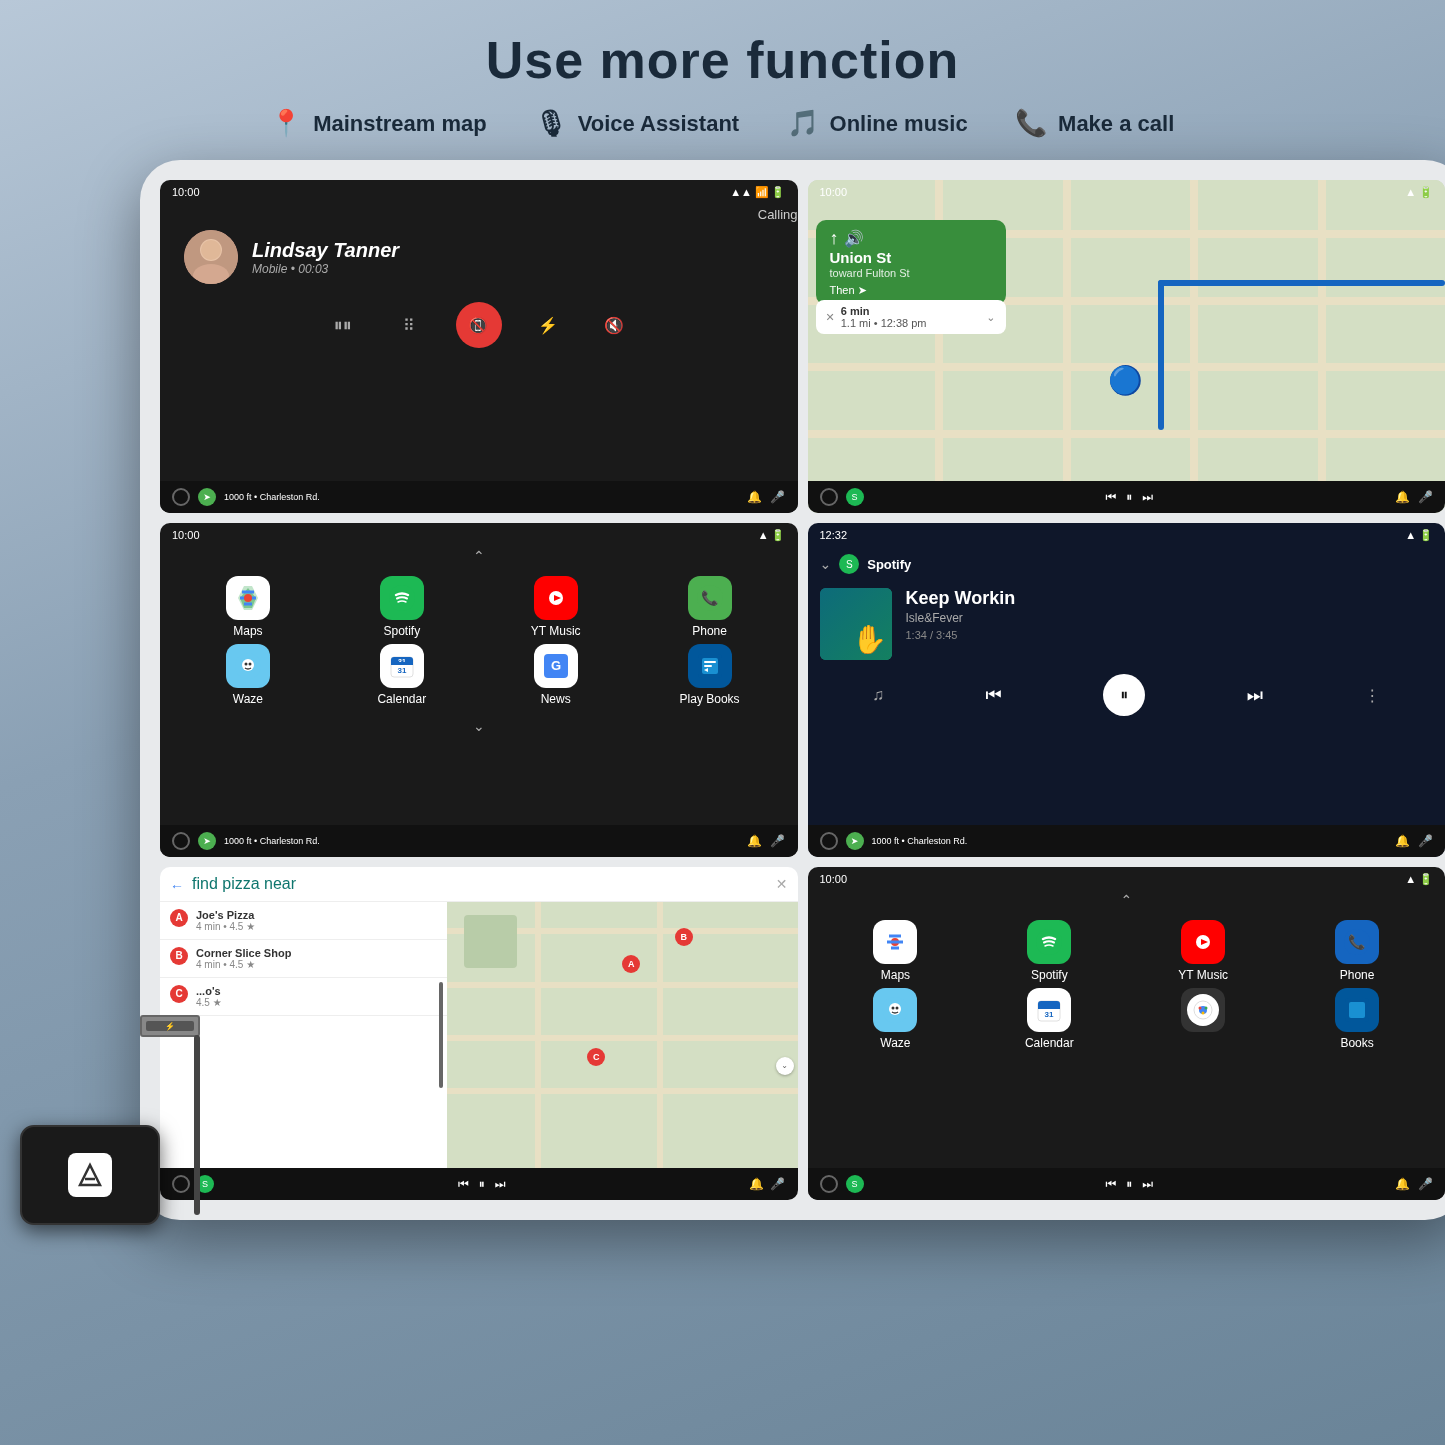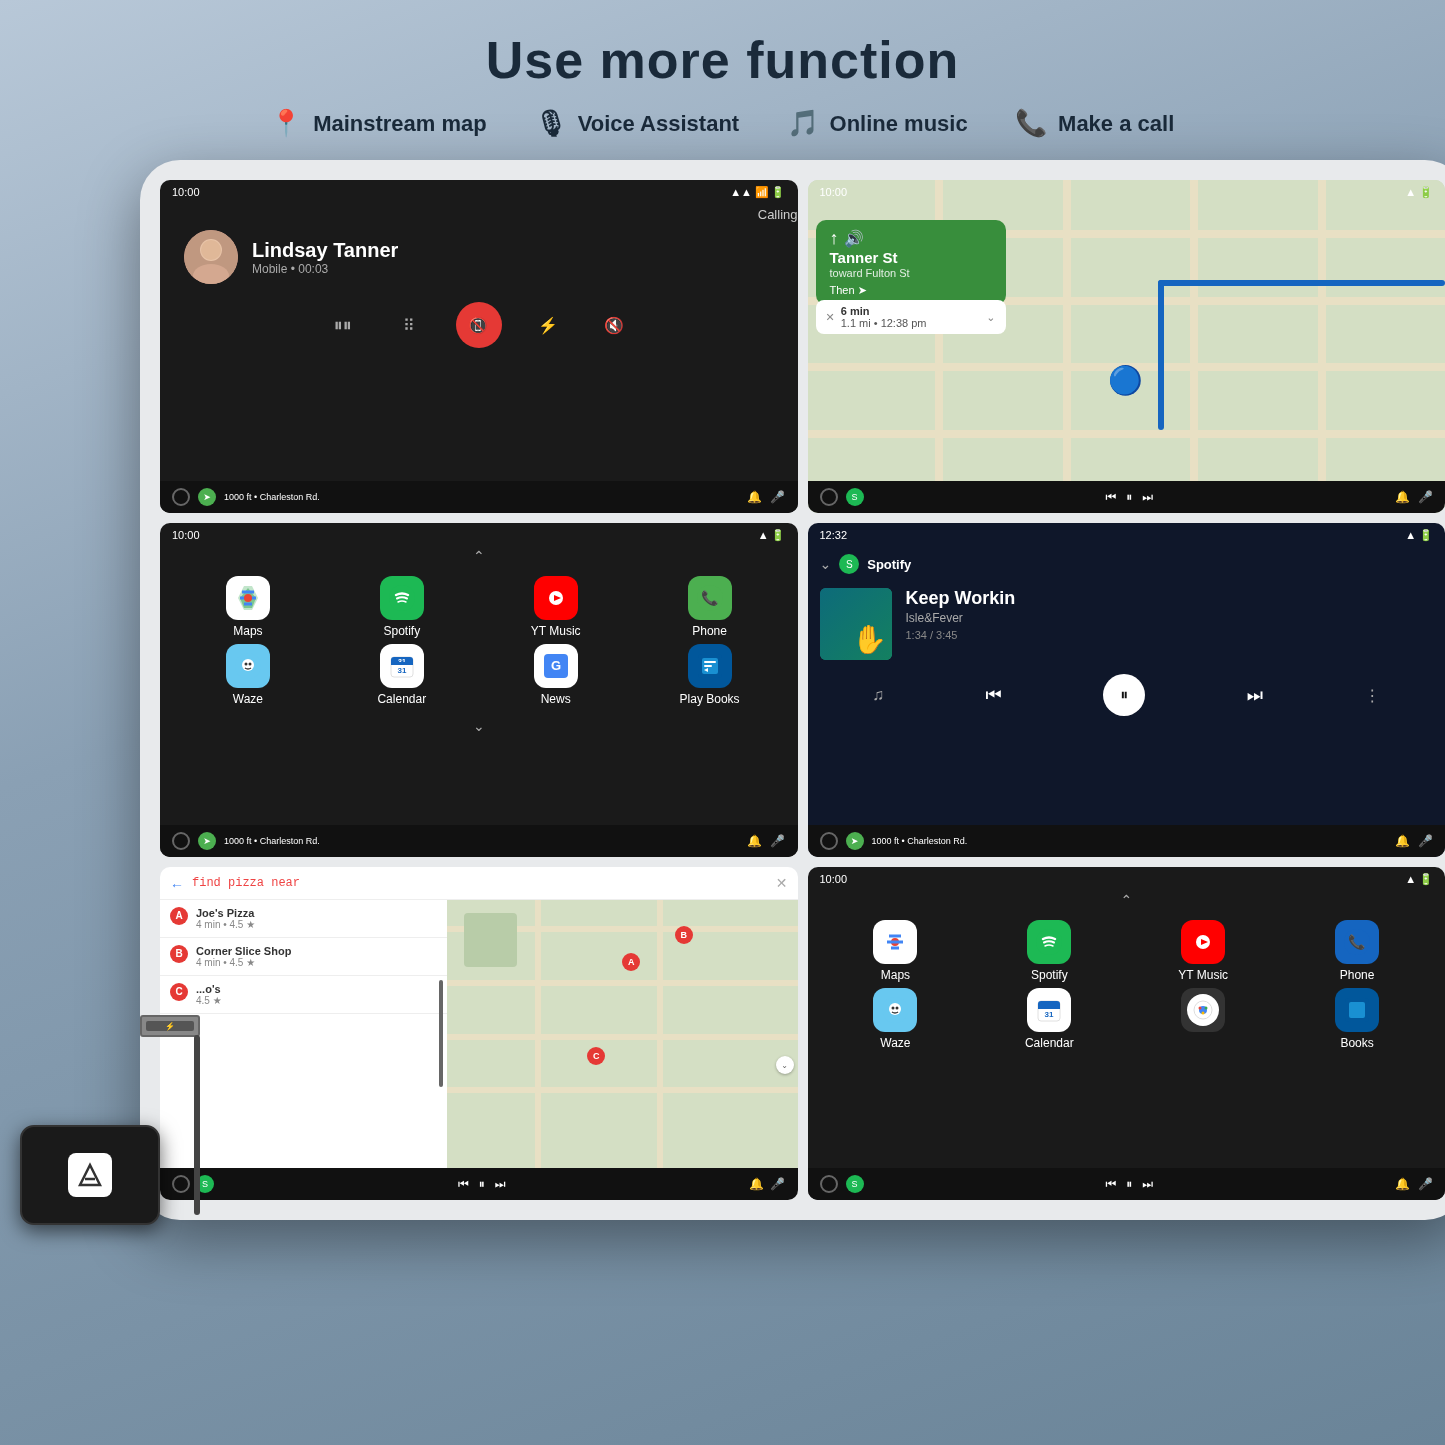--- a/index.html
+++ b/index.html
@@ -88,20 +88,21 @@
       color: #ccc;
       font-size: 13px;
       margin-top: 4px;
     }
 
     .sc-caller-row {
       display: flex;
       align-items: center;
       gap: 14px;
       padding: 8px 24px;
+      font-style: italic;
     }
 
     .sc-avatar {
       width: 54px;
       height: 54px;
       border-radius: 50%;
       background: linear-gradient(135deg, #c09080, #d4a090);
       display: flex;
       align-items: center;
       justify-content: center;
@@ -566,21 +567,21 @@
       <div class="sc-status-bar" style="position:relative;z-index:10;background:transparent;">
         <span>10:00</span>
         <span>▲ 🔋</span>
       </div>
 
       <div class="nav-card">
         <div style="display:flex;align-items:center;gap:6px;">
           <span style="font-size:18px;">↑</span>
           <span style="font-size:16px;">🔊</span>
         </div>
-        <div class="street-main">Tanner St</div>
+        <div class="street-main">Union St</div>
         <div class="street-sub">toward Fulton St</div>
         <div class="then-row">
           <span>Then</span>
           <span> ➤</span>
         </div>
       </div>
 
       <div class="nav-card-2">
         <span style="color:#888;">✕</span>
         <div>
@@ -763,21 +764,21 @@
           <span class="sbb-bell">🔔</span>
           <span class="sbb-mic">🎤</span>
         </div>
       </div>
     </div>
 
     <div class="screen screen-mapsearch" style="background:white;display:flex;flex-direction:column;">
 
       <div class="ms-search-bar">
         <span style="color:#4285f4;font-size:14px;">←</span>
-        <span style="font-size:12px;color:#ef4444;flex:1;font-family:Liberation Mono, monospace;">find pizza near</span>
+        <span style="font-size:16px;color:#0f766e;flex:1;">find pizza near</span>
         <span style="color:#aaa;font-size:14px;">✕</span>
       </div>
 
       <div style="display:flex;flex:1;overflow:hidden;position:relative;">
 
         <div style="width:45%;background:white;overflow:hidden;position:relative;">
           <div class="scroll-bar"></div>
           <div class="ms-result-item">
             <div class="ms-marker" style="background:#e53935;">A</div>
             <div>

